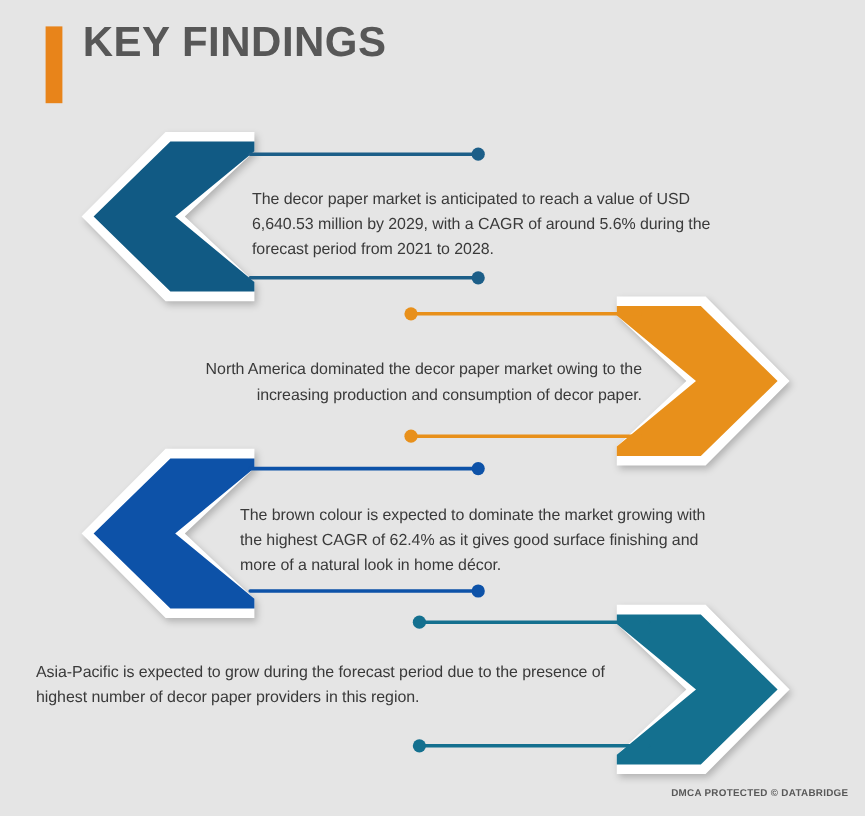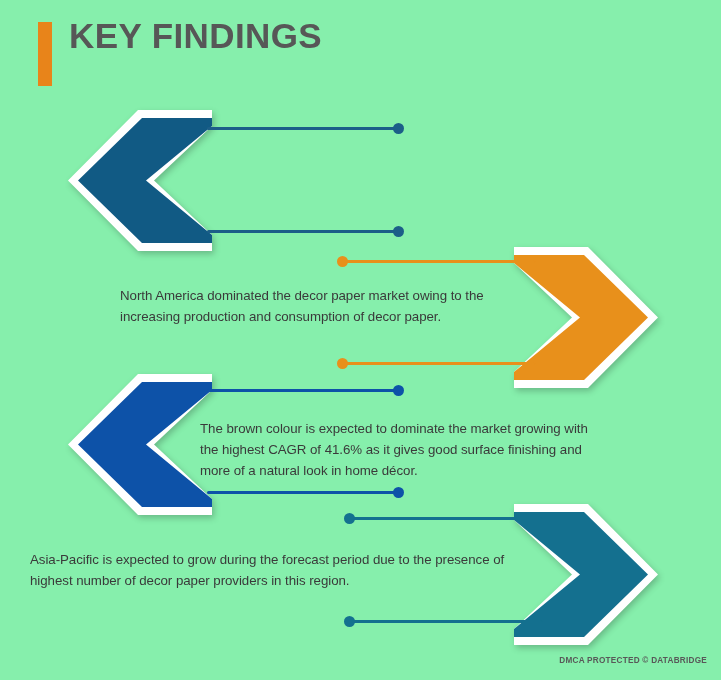--- a/index.html
+++ b/index.html
@@ -9,21 +9,21 @@
     background: #ffffff;
   }
   body {
     font-family: "Liberation Sans", sans-serif;
     -webkit-font-smoothing: antialiased;
   }
   .canvas {
     position: relative;
     width: 721px;
     height: 680px;
-    background: #86efac;
+    background: #e5e5e5;
     overflow: hidden;
   }
 
   
   .header {
     position: absolute;
     left: 38px;
     top: 18px;
     display: flex;
     align-items: flex-start;
@@ -108,21 +108,21 @@
 
   
   .txt {
     position: absolute;
     font-size: 13.3px;
     line-height: 21px;
     color: #3a3a3a;
     letter-spacing: -0.05px;
   }
   .txt-1 { left: 210px; top: 155px; width: 390px; text-align: left; }
-  .txt-2 { left: 120px; top: 285px; width: 415px; text-align: left; }
+  .txt-2 { left: 120px; top: 297px; width: 415px; text-align: right; }
   .txt-3 { left: 200px; top: 418px; width: 400px; text-align: left; }
   .txt-4 { left: 30px;  top: 549px; width: 510px; }
 
   
   .footer {
     position: absolute;
     right: 14px;
     bottom: 15px;
     font-size: 8.2px;
     color: #585858;
@@ -183,19 +183,20 @@
   <div class="conn c3a"></div>
   <div class="dot  d3a"></div>
   <div class="conn c3b"></div>
   <div class="dot  d3b"></div>
 
   <div class="conn c4a"></div>
   <div class="dot  d4a"></div>
   <div class="conn c4b"></div>
   <div class="dot  d4b"></div>
 
+  <div class="txt txt-1">The decor paper market is anticipated to reach a value of USD 6,640.53 million by 2029, with a CAGR of around 5.6% during the forecast period from 2021 to 2028.</div>
   <div class="txt txt-2">North America dominated the decor paper market owing to the increasing production and consumption of decor paper.</div>
-  <div class="txt txt-3">The brown colour is expected to dominate the market growing with the highest CAGR of 41.6% as it gives good surface finishing and more of a natural look in home décor.</div>
+  <div class="txt txt-3">The brown colour is expected to dominate the market growing with the highest CAGR of 62.4% as it gives good surface finishing and more of a natural look in home décor.</div>
   <div class="txt txt-4">Asia-Pacific is expected to grow during the forecast period due to the presence of highest number of decor paper providers in this region.</div>
 
   <div class="footer">DMCA PROTECTED © DATABRIDGE</div>
 
 </div>
 
 </body></html>

